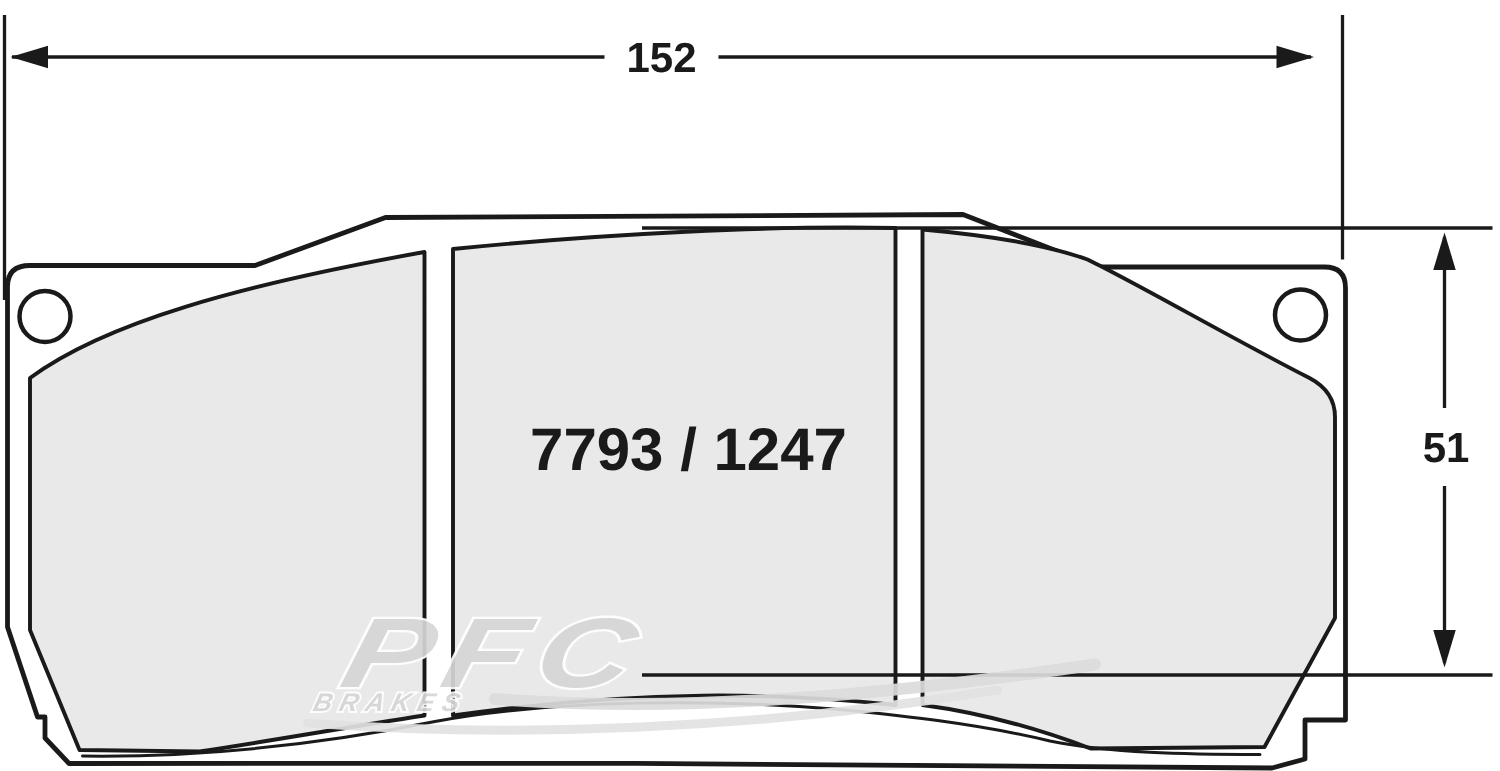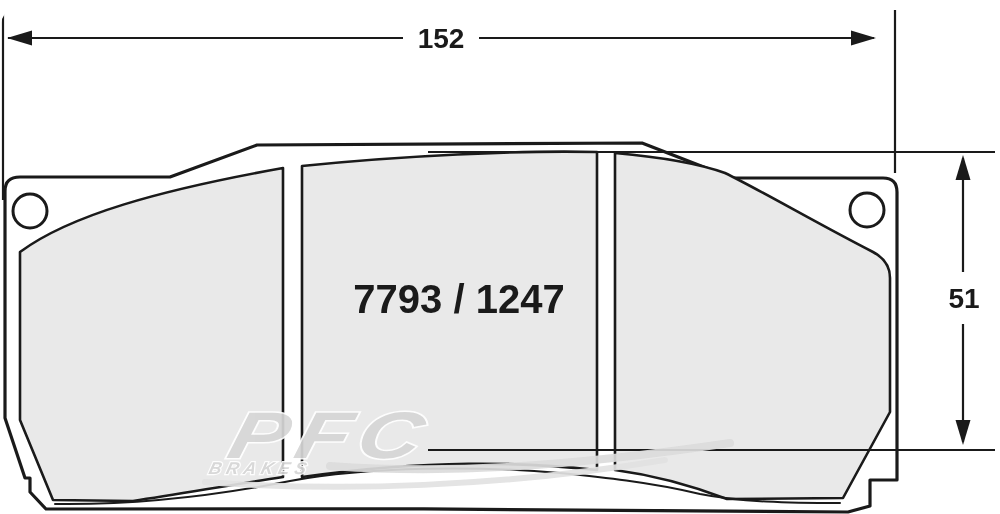--- a/index.html
+++ b/index.html
@@ -7,21 +7,20 @@
     padding: 0;
     background: #ffffff;
     font-family: "Liberation Sans", sans-serif;
   }
   .stage {
     position: relative;
     width: 1000px;
     height: 514px;
     background: #ffffff;
     overflow: hidden;
-    border-radius: 30px;
   }
   svg { display: block; }
   .dim-label {
     font-weight: bold;
     font-size: 28px;
     fill: #1a1a1a;
   }
   .part-label {
     font-weight: bold;
     font-size: 40px;

